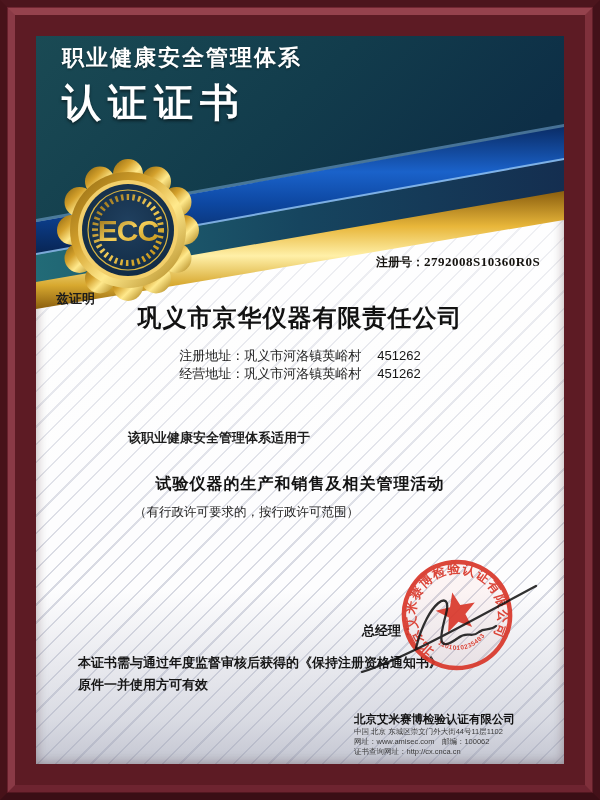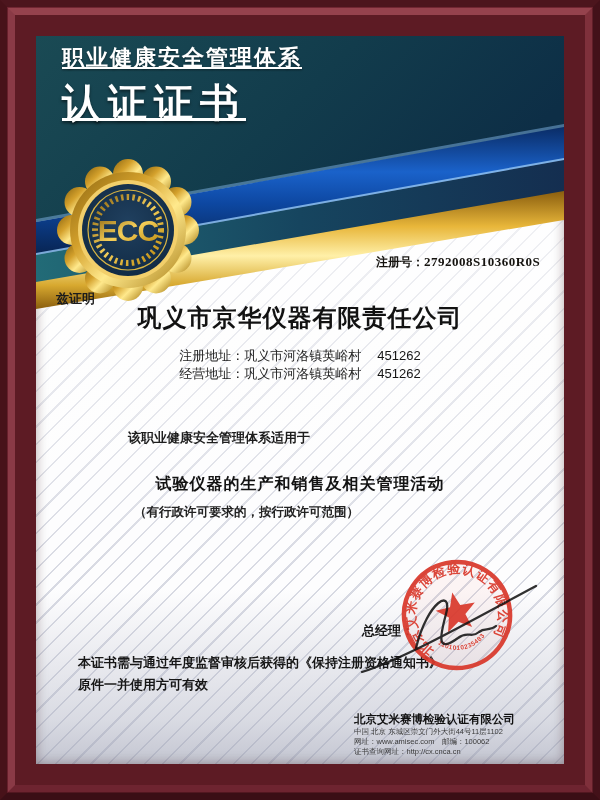--- a/index.html
+++ b/index.html
@@ -17,41 +17,41 @@
   
   .paper{
     position:absolute;left:36px;top:36px;width:528px;height:728px;overflow:hidden;
     background:
       linear-gradient(to bottom, rgba(168,172,190,0) 76%, rgba(158,162,182,.38) 94%, rgba(148,152,172,.55) 100%),
       linear-gradient(to bottom, rgba(255,255,255,.85) 0%, rgba(255,255,255,.35) 52%, rgba(255,255,255,0) 74%),
       repeating-linear-gradient(135deg, #fdfdfe 0 11px, #d8dae3 11px 12.6px);
     box-shadow: inset 0 0 12px rgba(40,10,15,.35);
   }
   .header-bands{position:absolute;left:0;top:0;}
-  .title-block{position:absolute;left:26px;top:6px;color:#ffffff;text-decoration:underline;}
+  .title-block{position:absolute;left:26px;top:6px;color:#ffffff;}
   .title-sys{font-size:22px;font-weight:bold;letter-spacing:2px;line-height:32px;
     text-shadow:0 1px 2px rgba(0,0,0,.45);}
   .title-cert{font-size:39px;font-weight:bold;letter-spacing:7px;line-height:50px;margin-top:4px;
     text-shadow:0 2px 3px rgba(0,0,0,.5);}
   .medal{position:absolute;left:20px;top:122px;}
   .abs{position:absolute;white-space:nowrap;}
   .reg-line{left:340px;top:218px;font-size:12px;font-weight:600;color:#15130f;}
   .reg-number{font-family:"Liberation Serif","DejaVu Serif",serif;font-weight:bold;font-size:13px;letter-spacing:.5px;}
   .certify{left:20px;top:254px;font-size:13px;font-weight:600;color:#1c1c1c;}
   .company{left:0;right:0;top:266px;text-align:center;font-family:Liberation Serif, serif;
     font-size:24px;font-weight:600;letter-spacing:1px;color:#121212;}
   .addr{left:0;right:0;text-align:center;font-family:"Liberation Serif","DejaVu Serif",serif;
     font-size:13px;color:#222;}
   .addr .code{font-family:"Liberation Sans","DejaVu Sans",sans-serif;margin-left:16px;color:#151515;}
   .addr1{top:311px;} .addr2{top:329px;}
   .stdline{left:92px;font-size:13px;font-weight:600;color:#1e1e1e;}
   .std1{top:375px;} .std2{top:393px;}
   .scope{left:0;right:0;top:438px;text-align:center;font-family:"Liberation Serif","DejaVu Serif",serif;
     font-size:16px;font-weight:bold;color:#131313;letter-spacing:1px;}
-  .permit{left:98px;top:468px;font-size:12.5px;font-weight:700;color:#222;text-align:center;}
+  .permit{left:98px;top:468px;font-size:12.5px;font-weight:400;color:#222;text-align:center;}
   .dateline{left:42px;font-size:13px;font-weight:600;color:#161616;}
   .issue{top:572px;} .valid{top:594px;}
   .manager{left:326px;top:586px;font-size:13px;font-weight:600;color:#161616;}
   .noteline{left:42px;font-size:13px;font-weight:600;color:#161616;}
   .note1{top:618px;} .note2{top:640px;}
   .stamp{position:absolute;left:360px;top:518px;}
   .signature{position:absolute;left:322px;top:534px;}
   .footer{position:absolute;left:318px;top:676px;color:#2c2c2c;}
   .footer-company{font-size:11.5px;font-weight:bold;color:#111;line-height:15px;}
   .footer-small{font-size:7.5px;line-height:10px;color:#3a3a3a;}

